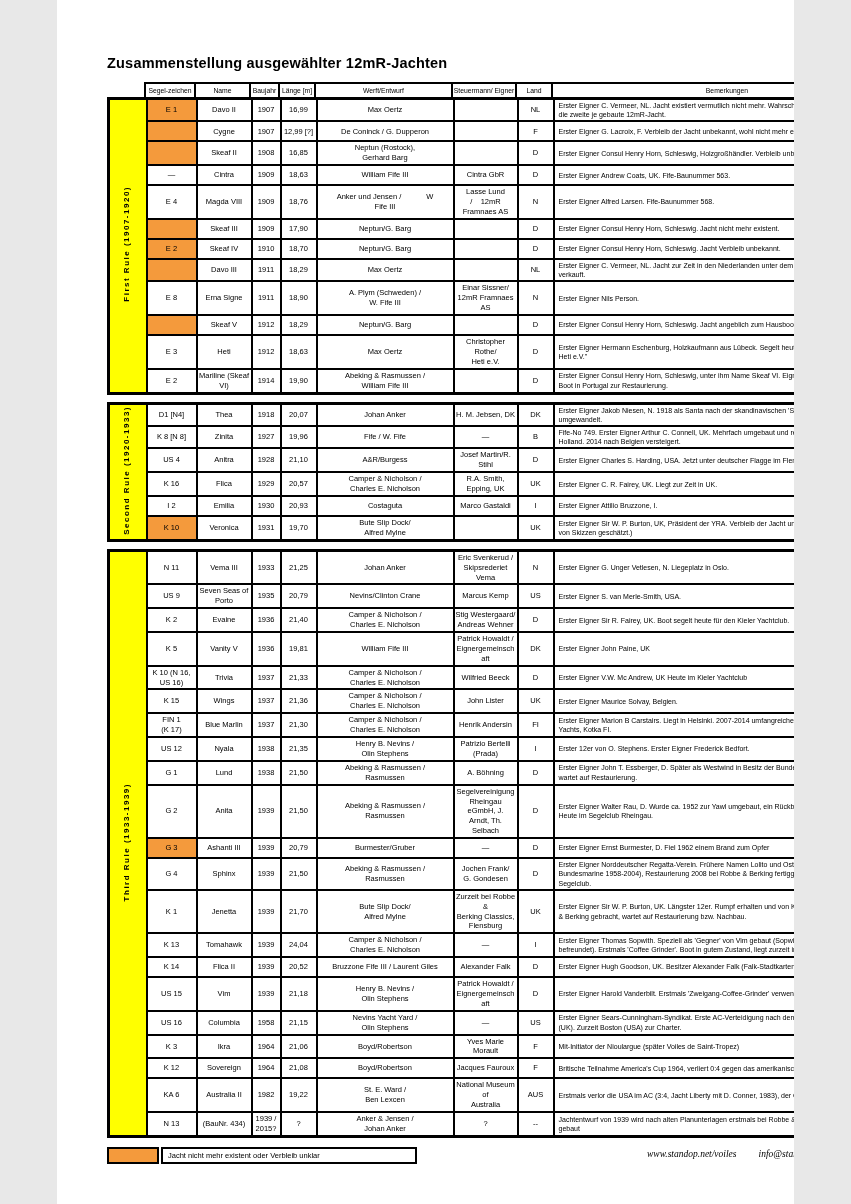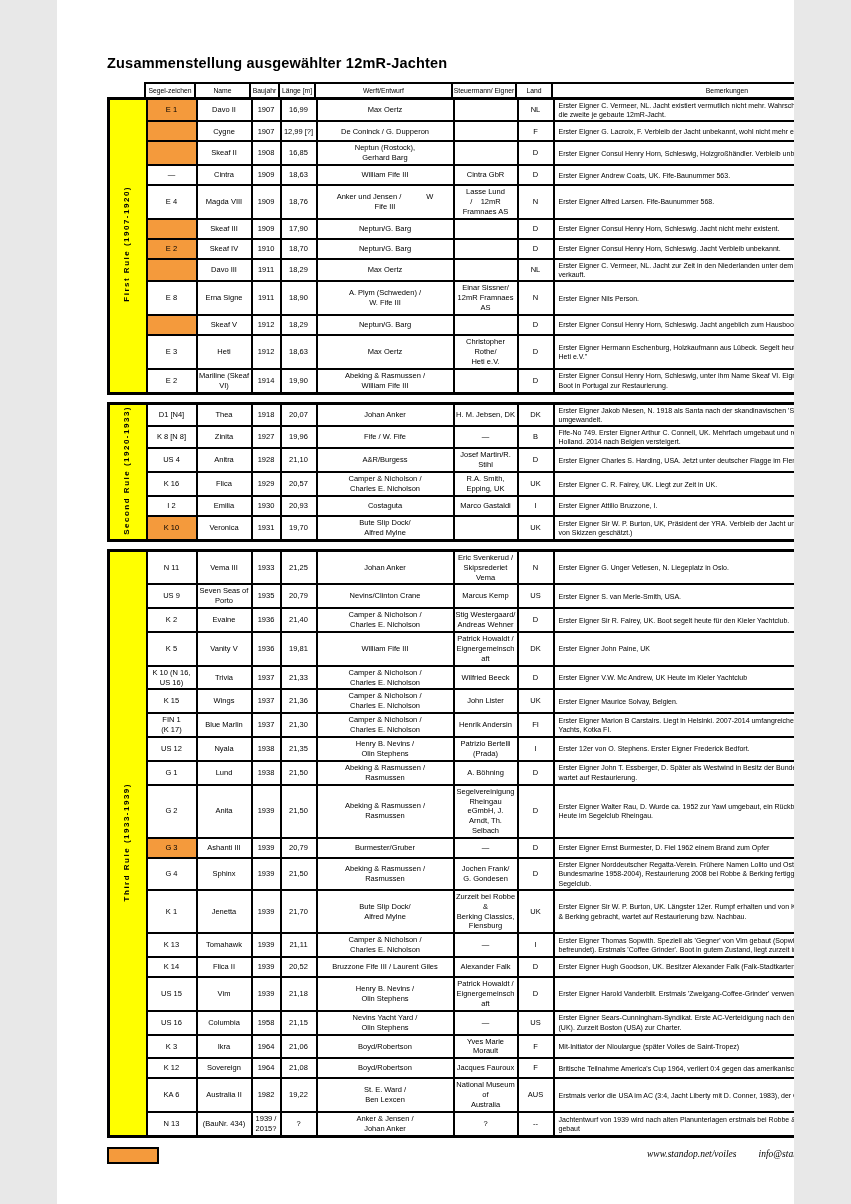--- a/index.html
+++ b/index.html
@@ -477,21 +477,21 @@
               <td class="cell-owner">Zurzeit bei Robbe &amp;
 Berking Classics,
 Flensburg</td>
               <td class="cell-country">UK</td>
               <td class="cell-remarks">Erster Eigner Sir W. P. Burton, UK. Längster 12er. Rumpf erhalten und von Kanada nach Flensburg zu Robbe &amp; Berking gebracht, wartet auf Restaurierung bzw. Nachbau.</td>
             </tr>
             <tr>
               <td class="cell-sail">K 13</td>
               <td class="cell-name">Tomahawk</td>
               <td class="cell-year">1939</td>
-              <td class="cell-length">21,11</td>
+              <td class="cell-length">24,04</td>
               <td class="cell-yard">Camper &amp; Nicholson /
 Charles E. Nicholson</td>
               <td class="cell-owner">—</td>
               <td class="cell-country">I</td>
               <td class="cell-remarks">Erster Eigner Thomas Sopwith. Speziell als 'Gegner' von Vim gebaut (Sopwith und Vanderbilt waren befreundet). Erstmals 'Coffee Grinder'. Boot in gutem Zustand, liegt zurzeit in Italien (La Spezia)</td>
             </tr>
             <tr>
               <td class="cell-sail">K 14</td>
               <td class="cell-name">Flica II</td>
               <td class="cell-year">1939</td>
@@ -568,20 +568,23 @@
               <td class="cell-country">--</td>
               <td class="cell-remarks">Jachtentwurf von 1939 wird nach alten Planunterlagen erstmals bei Robbe &amp; Berking Classics in Flensburg gebaut</td>
             </tr>
           </tbody>
         </table>
       </div>
 
     <div class="bottom-row">
       <div class="legend">
         <div class="legend-swatch"></div>
+        <div class="legend-box">
+          <span>Jacht nicht mehr existent oder Verbleib unklar</span>
+        </div>
       </div>
       <div class="footer">
         <span>www.standop.net/voiles</span>
         <span>info@standop.net</span>
         <span>7.2.2015 GSt</span>
       </div>
     </div>
   </div>
 </div>
 

